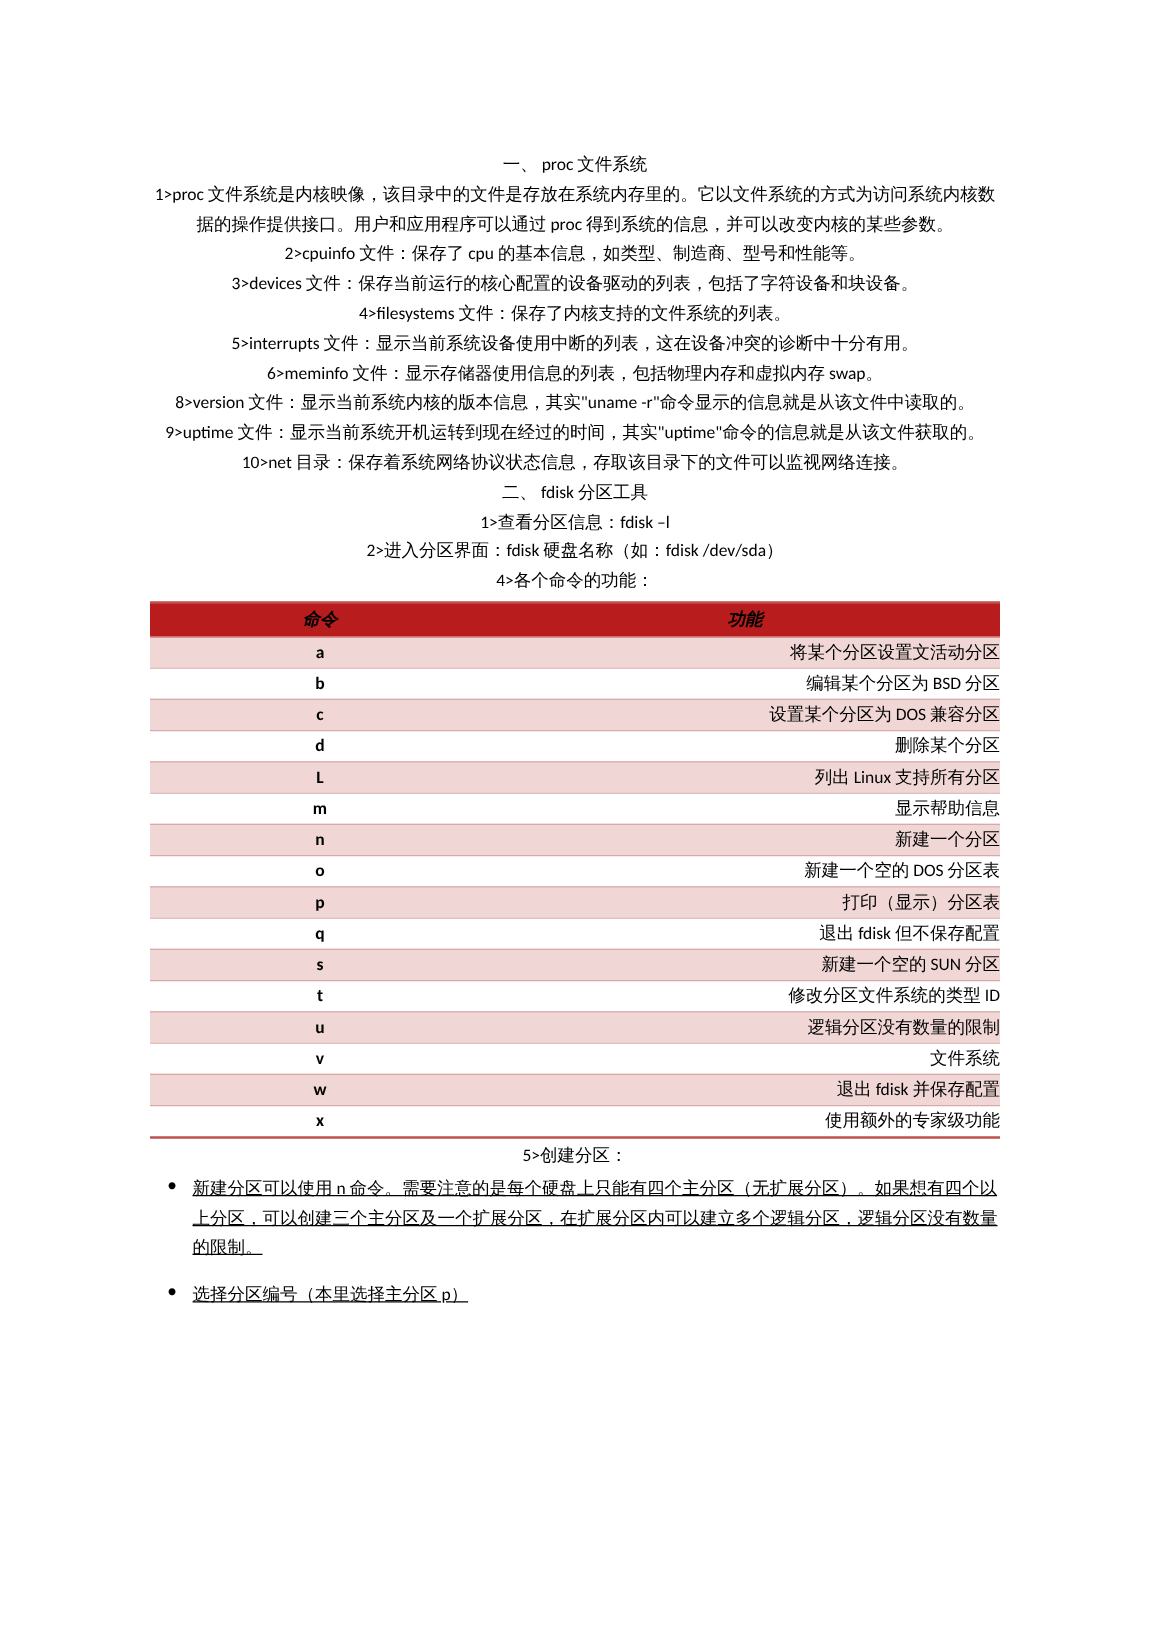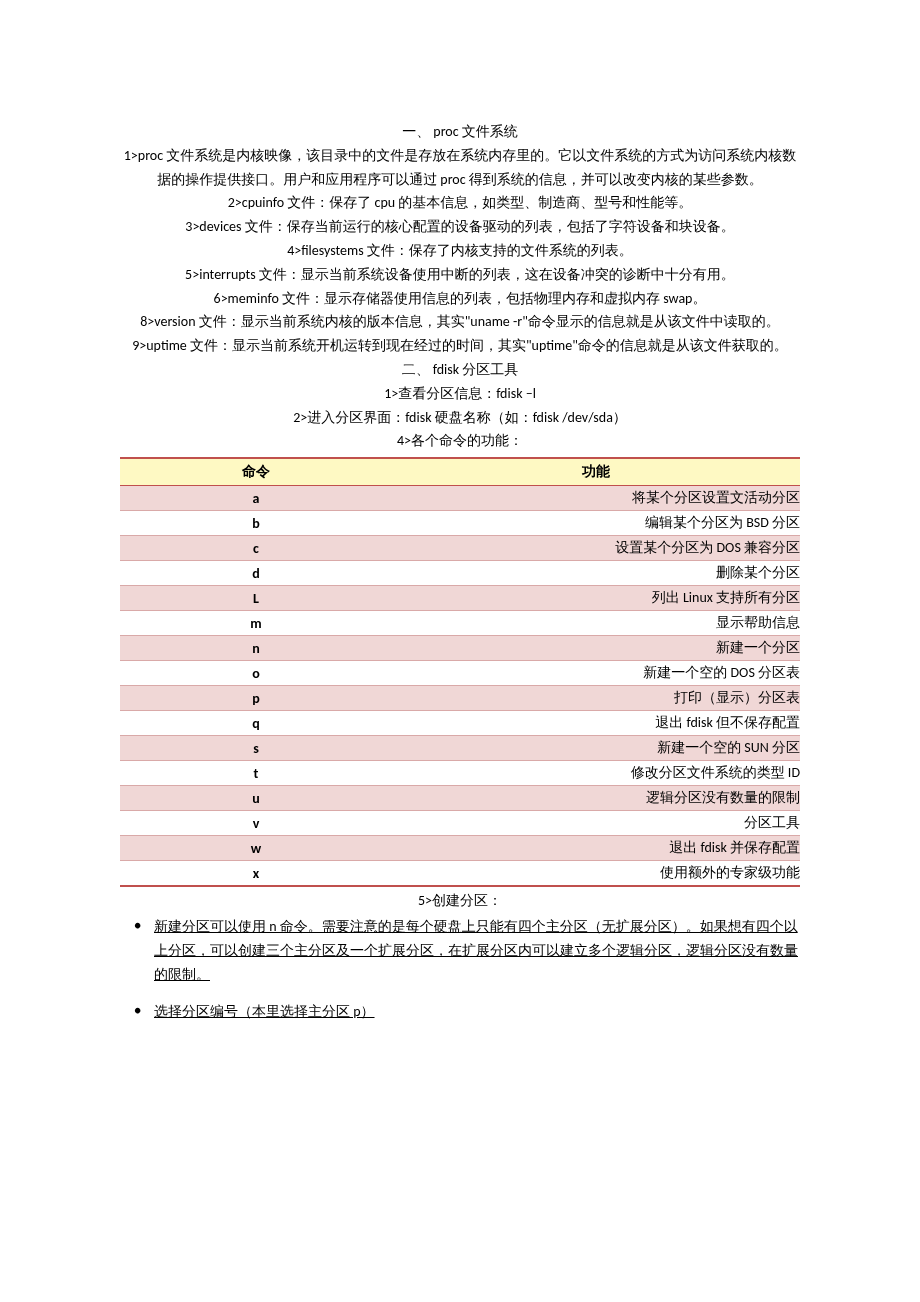--- a/index.html
+++ b/index.html
@@ -22,21 +22,22 @@
     .table-wrap {
       margin-top: 4px;
       margin-bottom: 2px;
     }
     table {
       border-collapse: collapse;
       width: 100%;
       font-size: 14px;
     }
     thead tr {
-      background: #fef9c3;
+      background: #b91c1c;
+      font-style: italic;
     }
     thead th {
       font-weight: bold;
       text-align: center;
       border-top: 2px solid #c0504d;
       border-bottom: 1.5px solid #c0504d;
       padding: 4px 0;
     }
     tbody tr {
       border-bottom: 1px solid #d9a9a8;
@@ -88,20 +89,21 @@
 
   <p class="para">一、 proc 文件系统</p>
   <p class="para">1&gt;proc 文件系统是内核映像，该目录中的文件是存放在系统内存里的。它以文件系统的方式为访问系统内核数据的操作提供接口。用户和应用程序可以通过 proc 得到系统的信息，并可以改变内核的某些参数。</p>
   <p class="para">2&gt;cpuinfo 文件：保存了 cpu 的基本信息，如类型、制造商、型号和性能等。</p>
   <p class="para">3&gt;devices 文件：保存当前运行的核心配置的设备驱动的列表，包括了字符设备和块设备。</p>
   <p class="para">4&gt;filesystems 文件：保存了内核支持的文件系统的列表。</p>
   <p class="para">5&gt;interrupts 文件：显示当前系统设备使用中断的列表，这在设备冲突的诊断中十分有用。</p>
   <p class="para">6&gt;meminfo 文件：显示存储器使用信息的列表，包括物理内存和虚拟内存 swap。</p>
   <p class="para">8&gt;version 文件：显示当前系统内核的版本信息，其实"uname -r"命令显示的信息就是从该文件中读取的。</p>
   <p class="para">9&gt;uptime 文件：显示当前系统开机运转到现在经过的时间，其实"uptime"命令的信息就是从该文件获取的。</p>
+  <p class="para">10&gt;net 目录：保存着系统网络协议状态信息，存取该目录下的文件可以监视网络连接。</p>
 
   <p class="para">二、 fdisk 分区工具</p>
   <p class="para">1&gt;查看分区信息：fdisk –l</p>
   <p class="para">2&gt;进入分区界面：fdisk  硬盘名称（如：fdisk /dev/sda）</p>
   <p class="para">4&gt;各个命令的功能：</p>
 
   <div class="table-wrap">
     <table>
       <thead>
         <tr>
@@ -157,21 +159,21 @@
           <tr class="even">
             <td class="cmd">t</td>
             <td class="desc">修改分区文件系统的类型 ID</td>
           </tr>
           <tr class="odd">
             <td class="cmd">u</td>
             <td class="desc">逻辑分区没有数量的限制</td>
           </tr>
           <tr class="even">
             <td class="cmd">v</td>
-            <td class="desc">分区工具</td>
+            <td class="desc">文件系统</td>
           </tr>
           <tr class="odd">
             <td class="cmd">w</td>
             <td class="desc">退出 fdisk 并保存配置</td>
           </tr>
           <tr class="even">
             <td class="cmd">x</td>
             <td class="desc">使用额外的专家级功能</td>
           </tr>
         </tbody>

